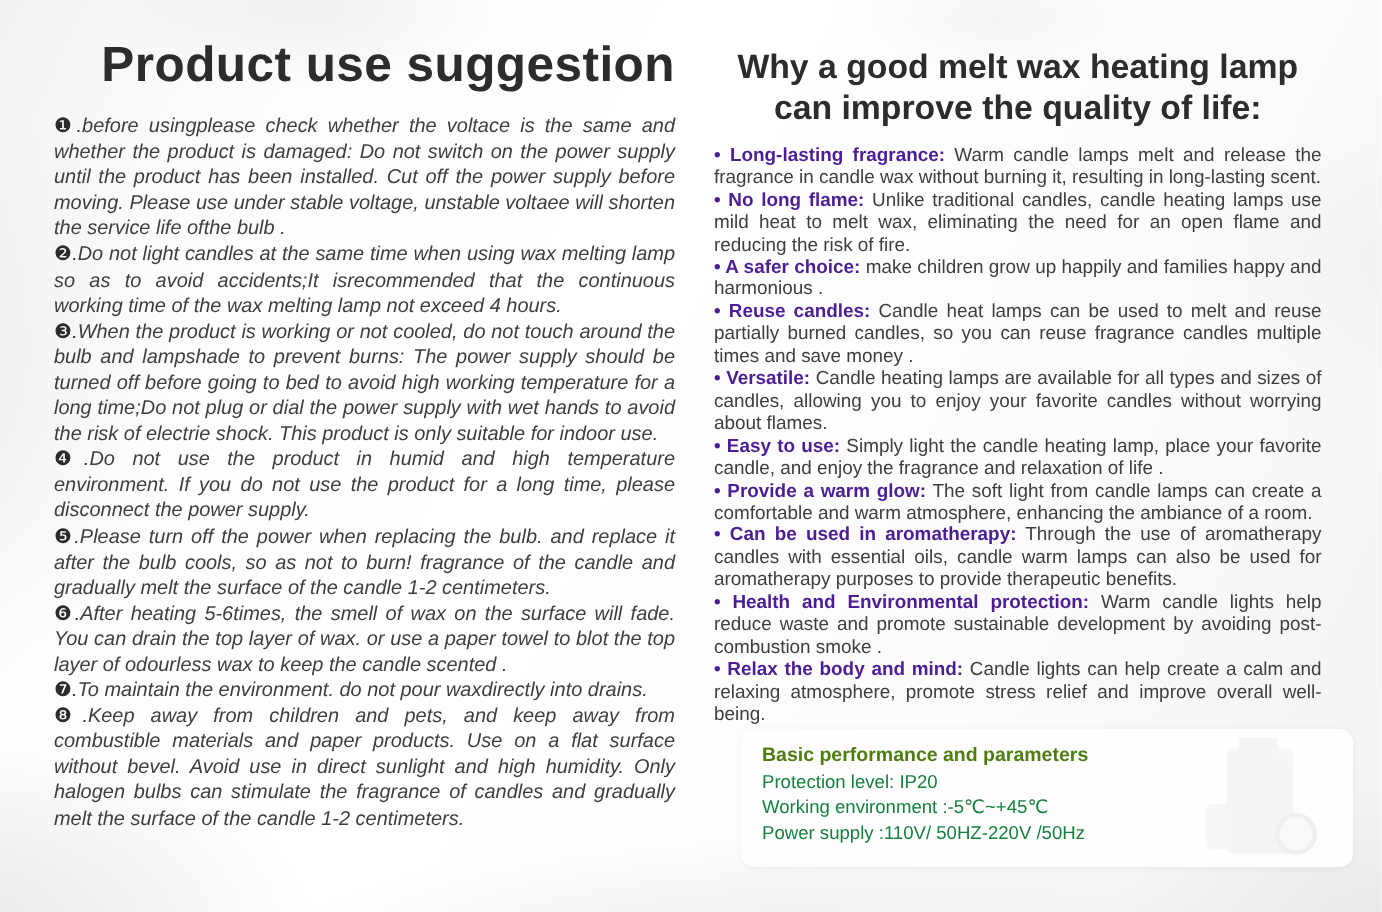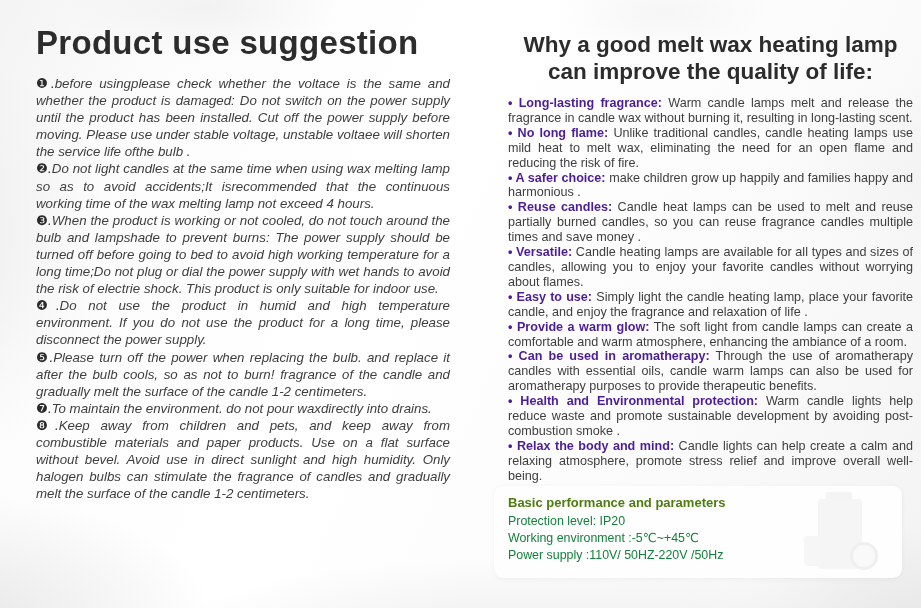--- a/index.html
+++ b/index.html
@@ -28,38 +28,38 @@
   .left-col {
     position: absolute;
     left: 36px;
     top: 24px;
     width: 414px;
   }
   .left-title {
     font-size: 33px;
     font-weight: 700;
     color: #2c2c2c;
-    text-align: left;
+    text-align: right;
     letter-spacing: 0.3px;
     margin: 0 0 13px 0;
   }
   .left-body p {
     margin: 0;
     font-size: 13.3px;
     line-height: 17.1px;
     color: #3e3e3e;
     text-align: justify;
     font-style: italic;
   }
   .num { color: #2b2b2b; }
 
   
   .right-col {
     position: absolute;
-    left: 508px;
+    left: 476px;
     top: 32px;
     width: 405px;
   }
   .right-title {
     font-size: 22.5px;
     font-weight: 700;
     color: #2c2c2c;
     text-align: center;
     line-height: 26.5px;
     margin: 0 0 11px 0;
@@ -125,20 +125,21 @@
 <div class="page">
 
   <div class="left-col">
     <h1 class="left-title">Product use suggestion</h1>
     <div class="left-body">
       <p><span class="num">❶.</span><span>before usingplease check whether the voltace is the same and whether the product is damaged: Do not switch on the power supply until the product has been installed. Cut off the power supply before moving. Please use under stable voltage, unstable voltaee will shorten the service life ofthe bulb .</span></p>
       <p><span class="num">❷.</span><span>Do not light candles at the same time when using wax melting lamp so as to avoid accidents;It isrecommended that the continuous working time of the wax melting lamp not exceed 4 hours.</span></p>
       <p><span class="num">❸.</span><span>When the product is working or not cooled, do not touch around the bulb and lampshade to prevent burns: The power supply should be turned off before going to bed to avoid high working temperature for a long time;Do not plug or dial the power supply with wet hands to avoid the risk of electrie shock. This product is only suitable for indoor use.</span></p>
       <p><span class="num">❹.</span><span>Do not use the product in humid and high temperature environment. If you do not use the product for a long time, please disconnect the power supply.</span></p>
       <p><span class="num">❺.</span><span>Please turn off the power when replacing the bulb. and replace it after the bulb cools, so as not to burn! fragrance of the candle and gradually melt the surface of the candle 1-2 centimeters.</span></p>
+      <p><span class="num">❻.</span><span>After heating 5-6times, the smell of wax on the surface will fade. You can drain the top layer of wax. or use a paper towel to blot the top layer of odourless wax to keep the candle scented .</span></p>
       <p><span class="num">❼.</span><span>To maintain the environment. do not pour waxdirectly into drains.</span></p>
       <p><span class="num">❽.</span><span>Keep away from children and pets, and keep away from combustible materials and paper products. Use on a flat surface without bevel. Avoid use in direct sunlight and high humidity. Only halogen bulbs can stimulate the fragrance of candles and gradually melt the surface of the candle 1-2 centimeters.</span></p>
     </div>
   </div>
 
   <div class="right-col">
     <h2 class="right-title"><span>Why a good melt wax heating lamp</span><br><span>can improve the quality of life:</span></h2>
     <div class="right-body">
       <p><b>• Long-lasting fragrance:</b><span> Warm candle lamps melt and release the fragrance in candle wax without burning it, resulting in long-lasting scent.</span></p>
       <p><b>• No long flame:</b><span> Unlike traditional candles, candle heating lamps use mild heat to melt wax, eliminating the need for an open flame and reducing the risk of fire.</span></p>

